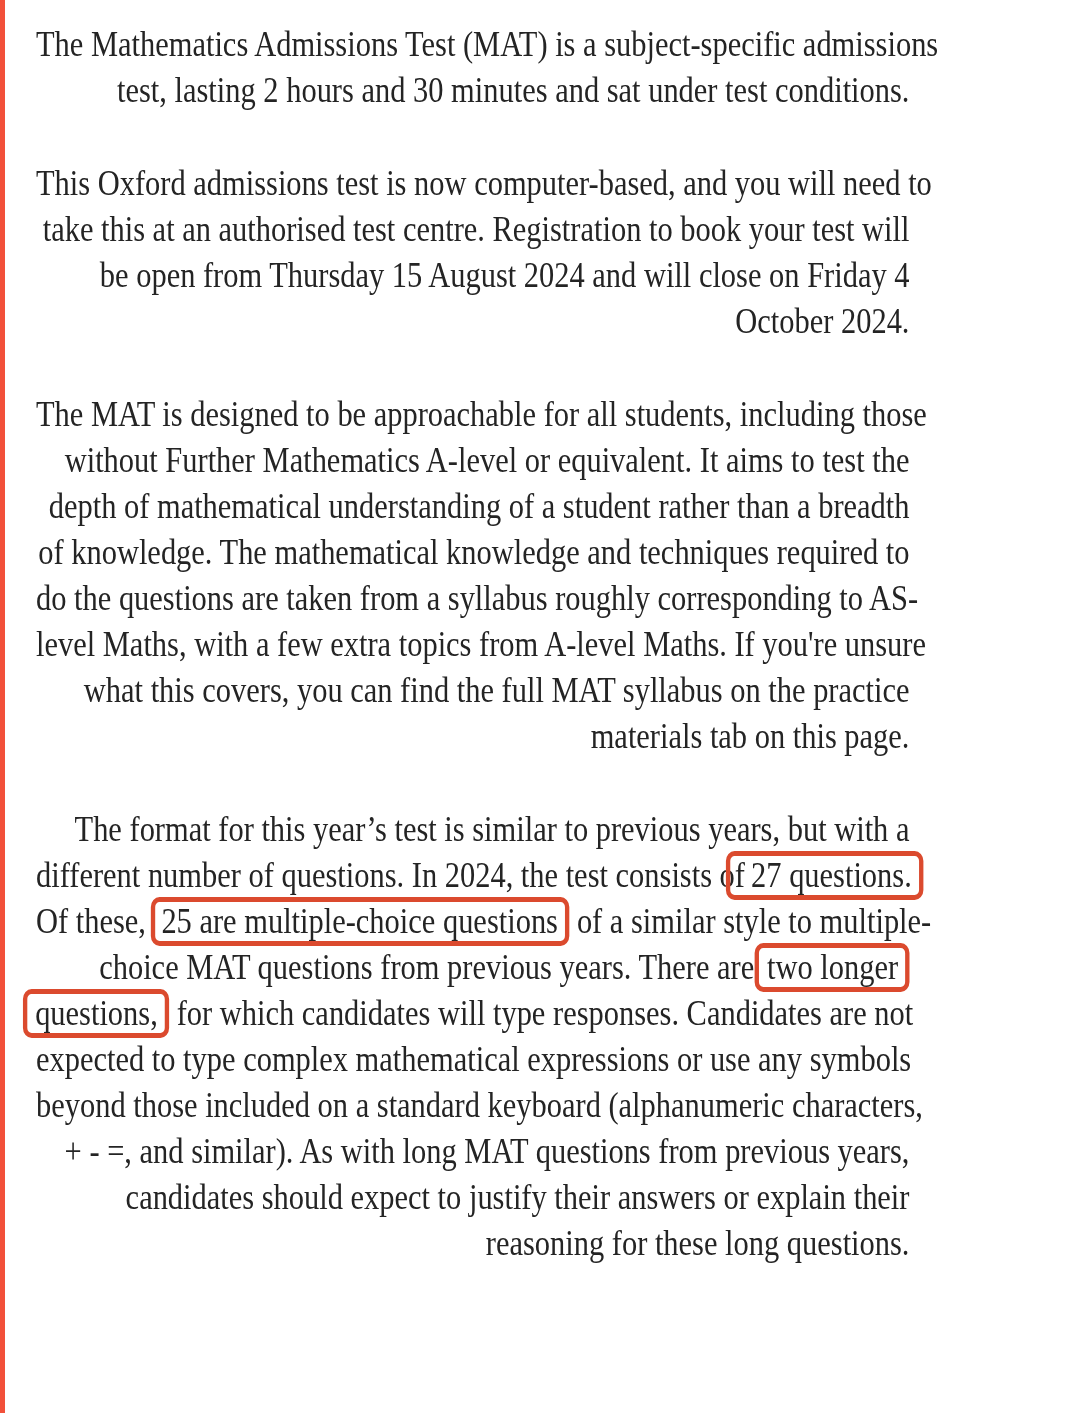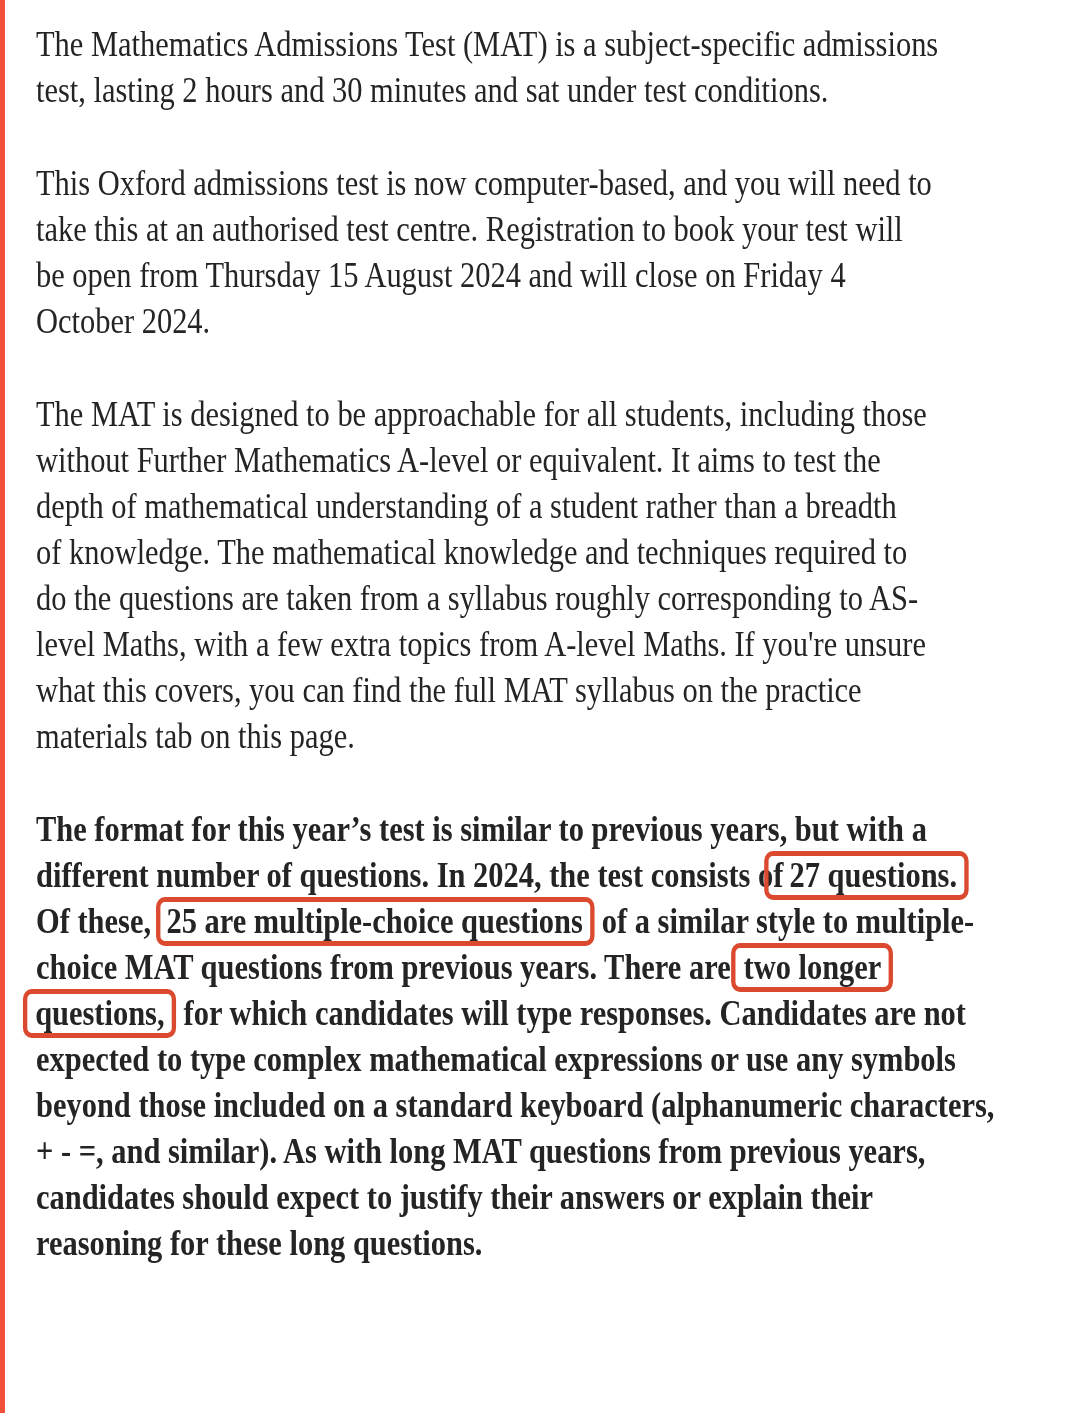--- a/index.html
+++ b/index.html
@@ -14,23 +14,24 @@
     font-family:"Liberation Serif","DejaVu Serif",serif;
     color:var(--ink);
   }
   .left-bar{
     position:absolute;left:0;top:0;width:5px;height:1413px;
     background:var(--bar);
   }
   .article{
     position:absolute;left:0;top:0;width:1080px;height:1413px;
     padding:22px 40px 10px 36px;
+    text-align:right;
   }
   .para{margin:0 0 47px 0;}
-  .para:last-child{margin-bottom:0;font-weight:bold;}
+  .para:last-child{margin-bottom:0;}
   .line{
     height:46px;line-height:46px;white-space:nowrap;
     font-size:35px;
     transform:scaleX(0.87);
     transform-origin:0 50%;
   }
   .hl{
     border:5px solid var(--red);
     border-radius:10px;
     padding:0 8px;

